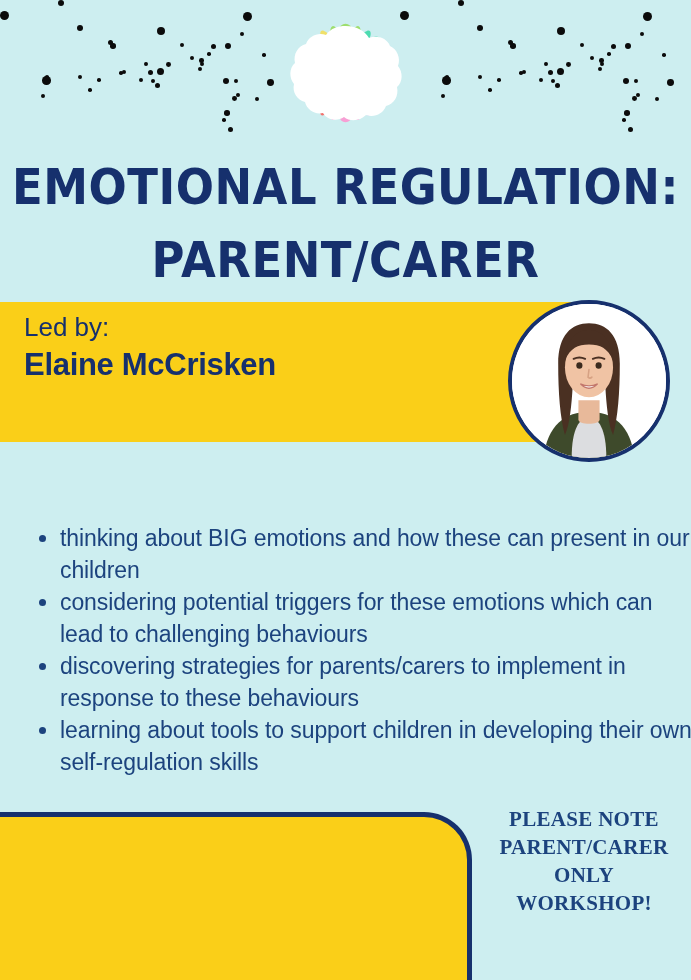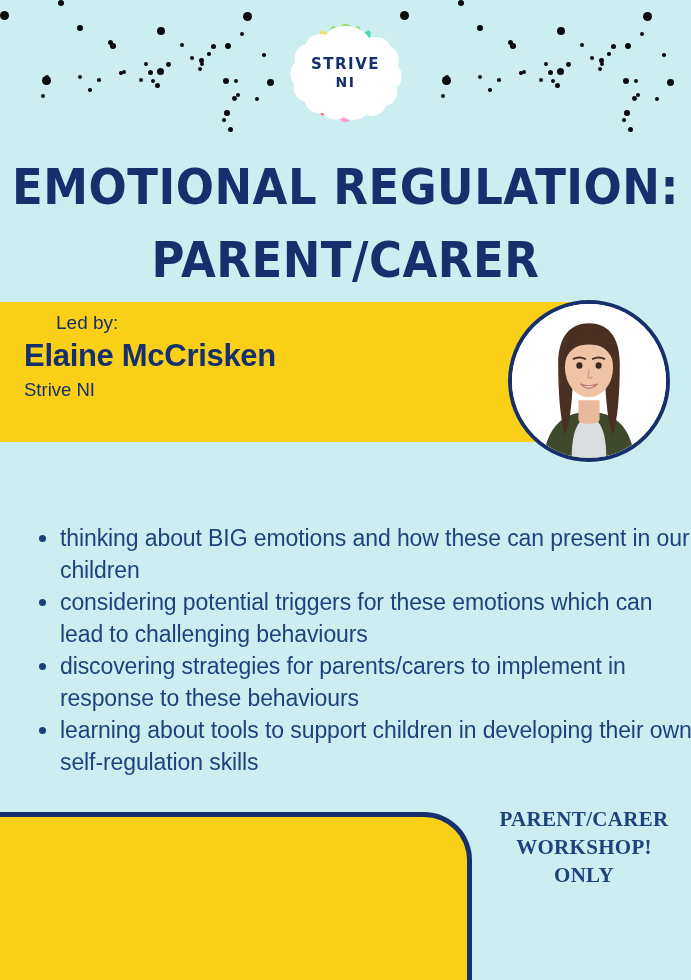--- a/index.html
+++ b/index.html
@@ -94,24 +94,23 @@
     background: #facf18;
   }
   .speaker-text {
     position: absolute;
     left: 24px;
     top: 310px;
     width: 490px;
     color: #16306d;
   }
   .led-by {
-    font-size: 19px;
+    font-size: 26px;
     line-height: 1.35;
     font-weight: 400;
-    margin-left: 32px;
   }
   .speaker-name {
     font-size: 31px;
     font-weight: 700;
     line-height: 1.3;
     letter-spacing: -0.3px;
   }
   .speaker-role {
     font-size: 18.5px;
     line-height: 1.5;
@@ -351,36 +350,31 @@
                C106 106 97 110 89 107
                C83 113 73 114 67 109
                C60 114 50 112 46 105
                C38 107 30 102 28 94
                C20 92 15 84 17 76
                C12 70 12 60 18 55
                C16 46 21 38 29 36
                C32 28 41 24 49 27
                C54 20 61 18 68.5 18 Z" fill="#ffffff"></path>
     </svg>
-    <div class="logo-center">
-      <div class="logo-line">STRIVE</div>
-      <div class="logo-line small">NI</div>
-    </div>
   </div>
 
   <div class="headline">
     <span class="l1">Emotional Regulation:</span>
     <span class="l2">Parent/Carer Workshop</span>
   </div>
 
   <div class="speaker-band"></div>
   <div class="speaker-text">
     <div class="led-by">Led by:</div>
     <div class="speaker-name">Elaine McCrisken</div>
-    <div class="speaker-role">Strive NI</div>
   </div>
 
   <div class="portrait">
     <svg viewBox="0 0 160 160">
       <rect x="0" y="0" width="160" height="160" fill="#ffffff"></rect>
 
       <path d="M33 160 C36 126 56 112 80 112 C104 112 124 126 127 160 Z" fill="#3e4a2b"></path>
 
       <path d="M62 160 C62 130 70 118 80 118 C90 118 98 130 98 160 Z" fill="#dcdde0"></path>
 
@@ -412,18 +406,19 @@
       <li>considering potential triggers for these emotions which can lead to challenging behaviours</li>
       <li>discovering strategies for parents/carers to implement in response to these behaviours</li>
       <li>learning about tools to support children in developing their own self-regulation skills</li>
     </ul>
 
   <div class="details-panel"></div>
   <div class="details-text">
   </div>
 
   <div class="please-note">
+    <div>PLEASE NOTE</div>
     <div>PARENT/CARER</div>
+    <div>ONLY</div>
     <div>WORKSHOP!</div>
-    <div>ONLY</div>
   </div>
 
 </div>
 
 </body></html>

